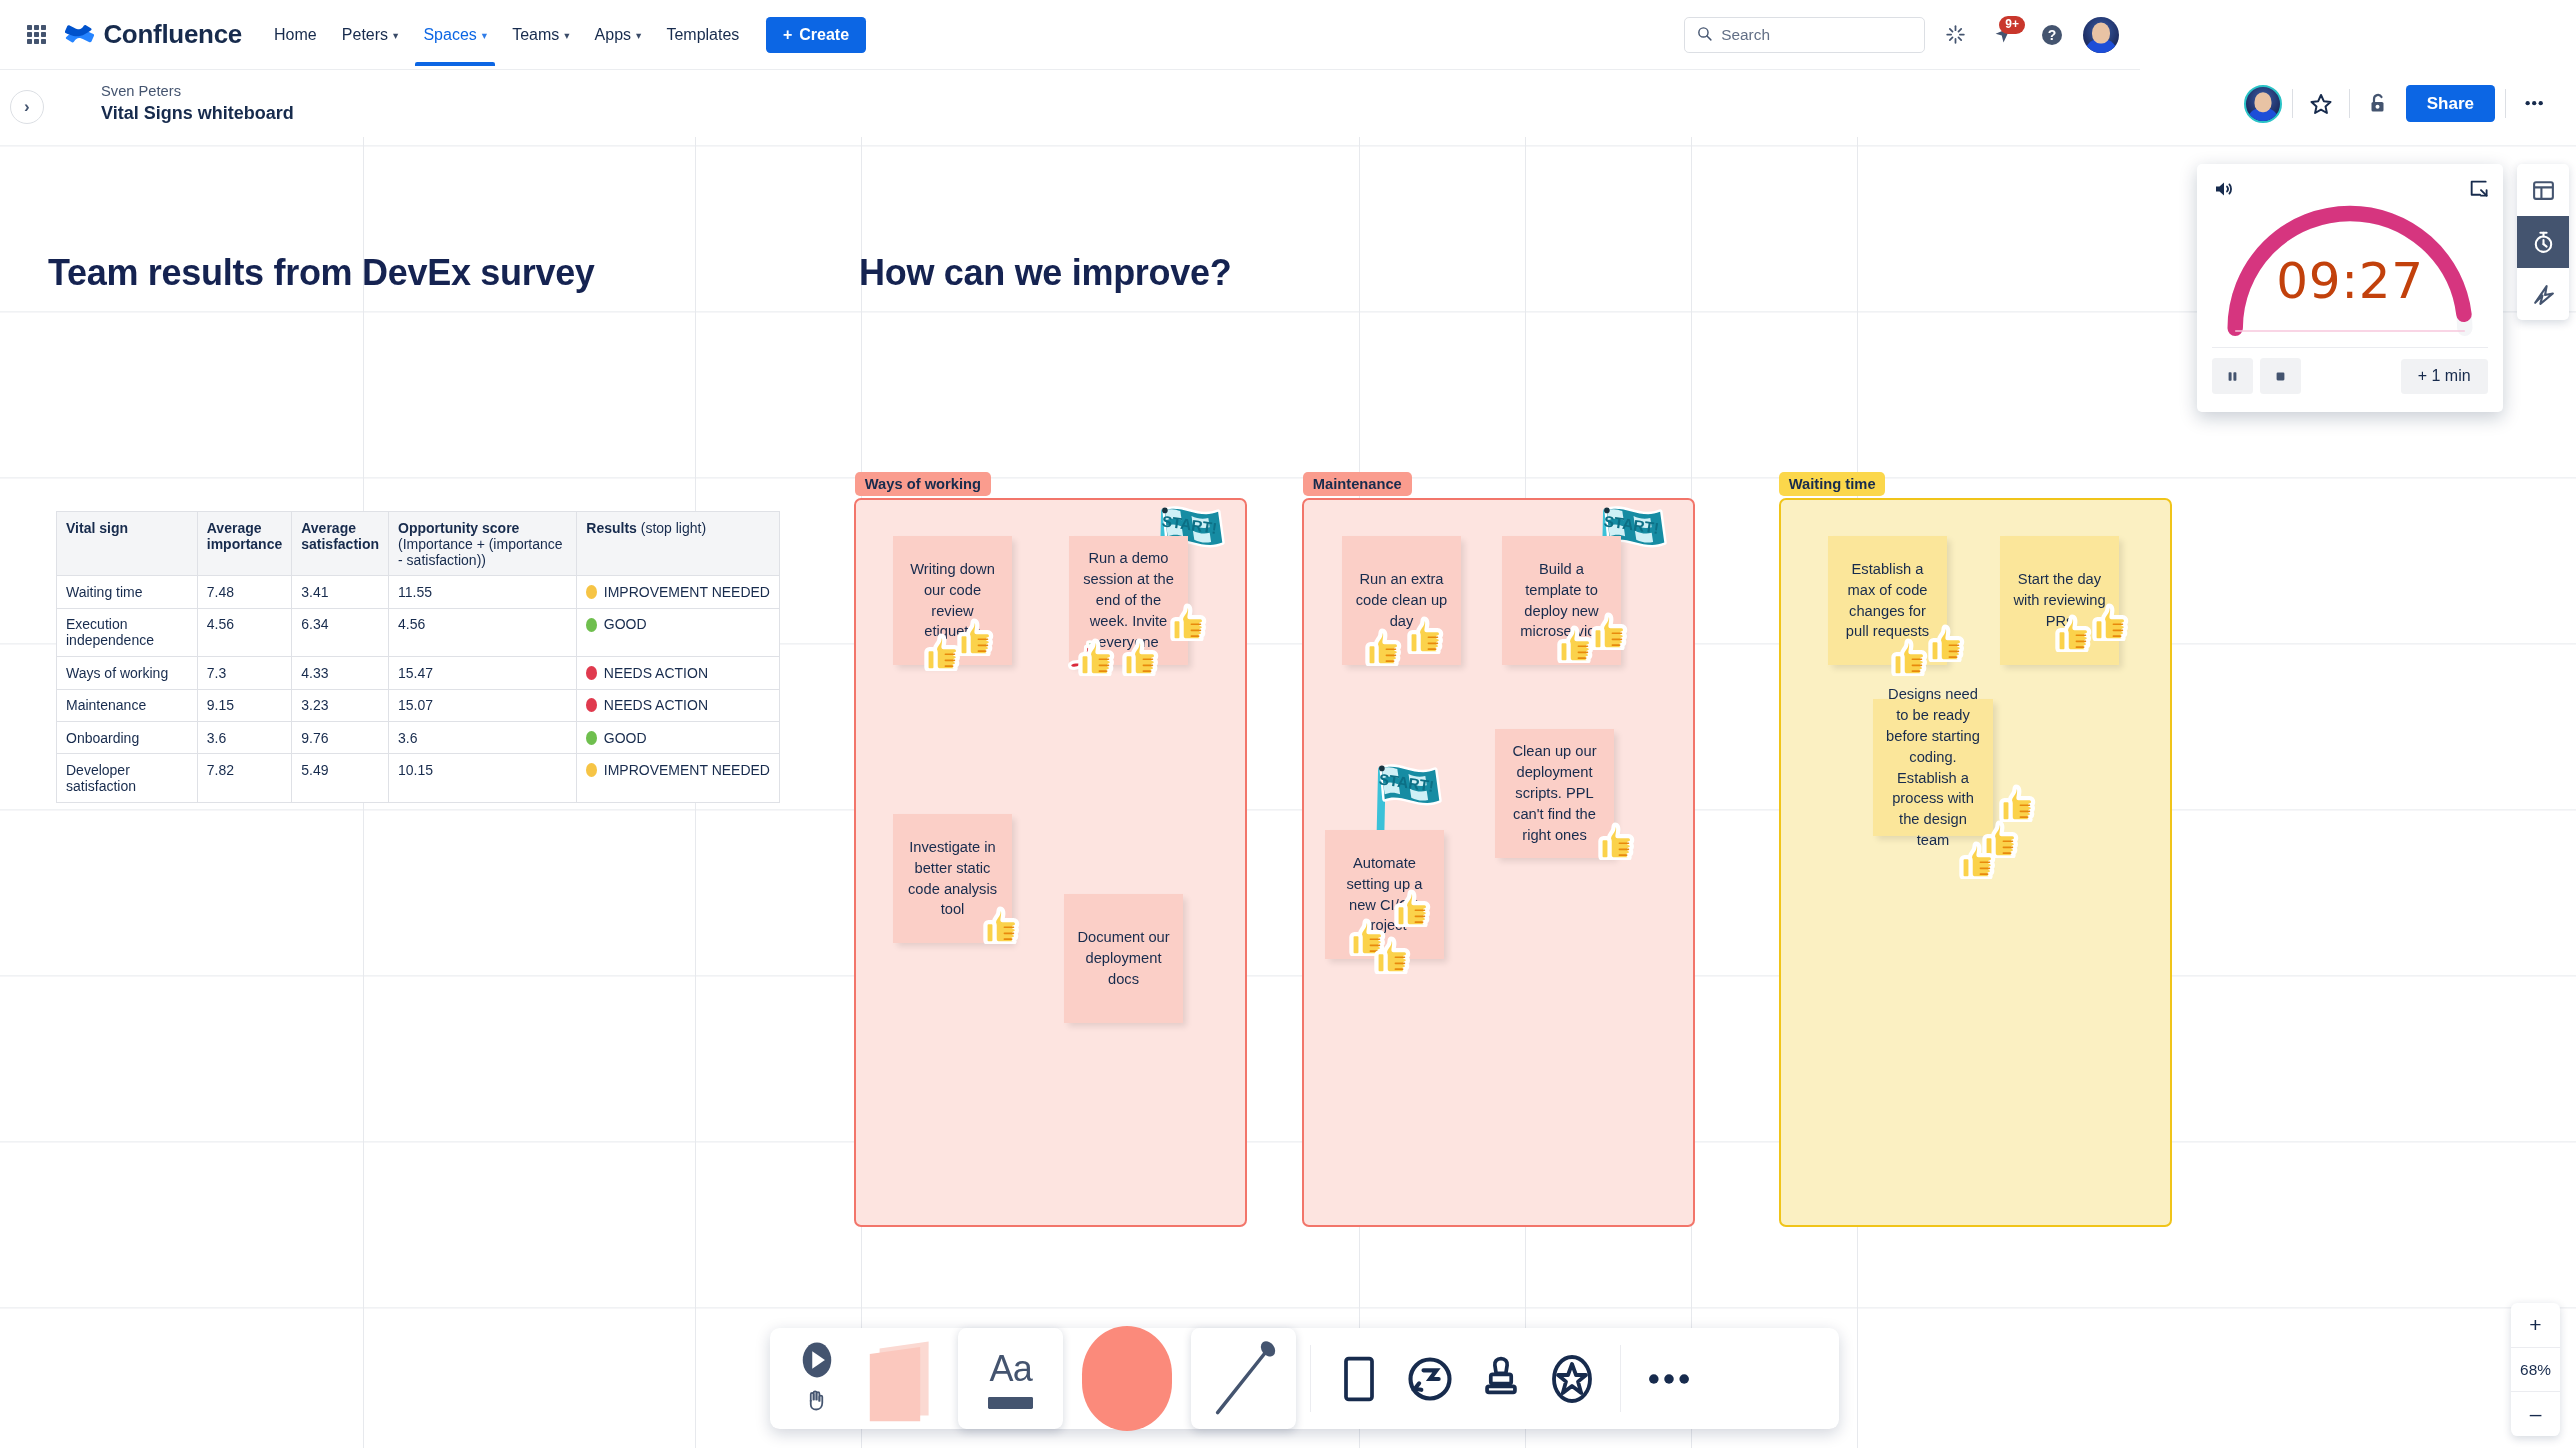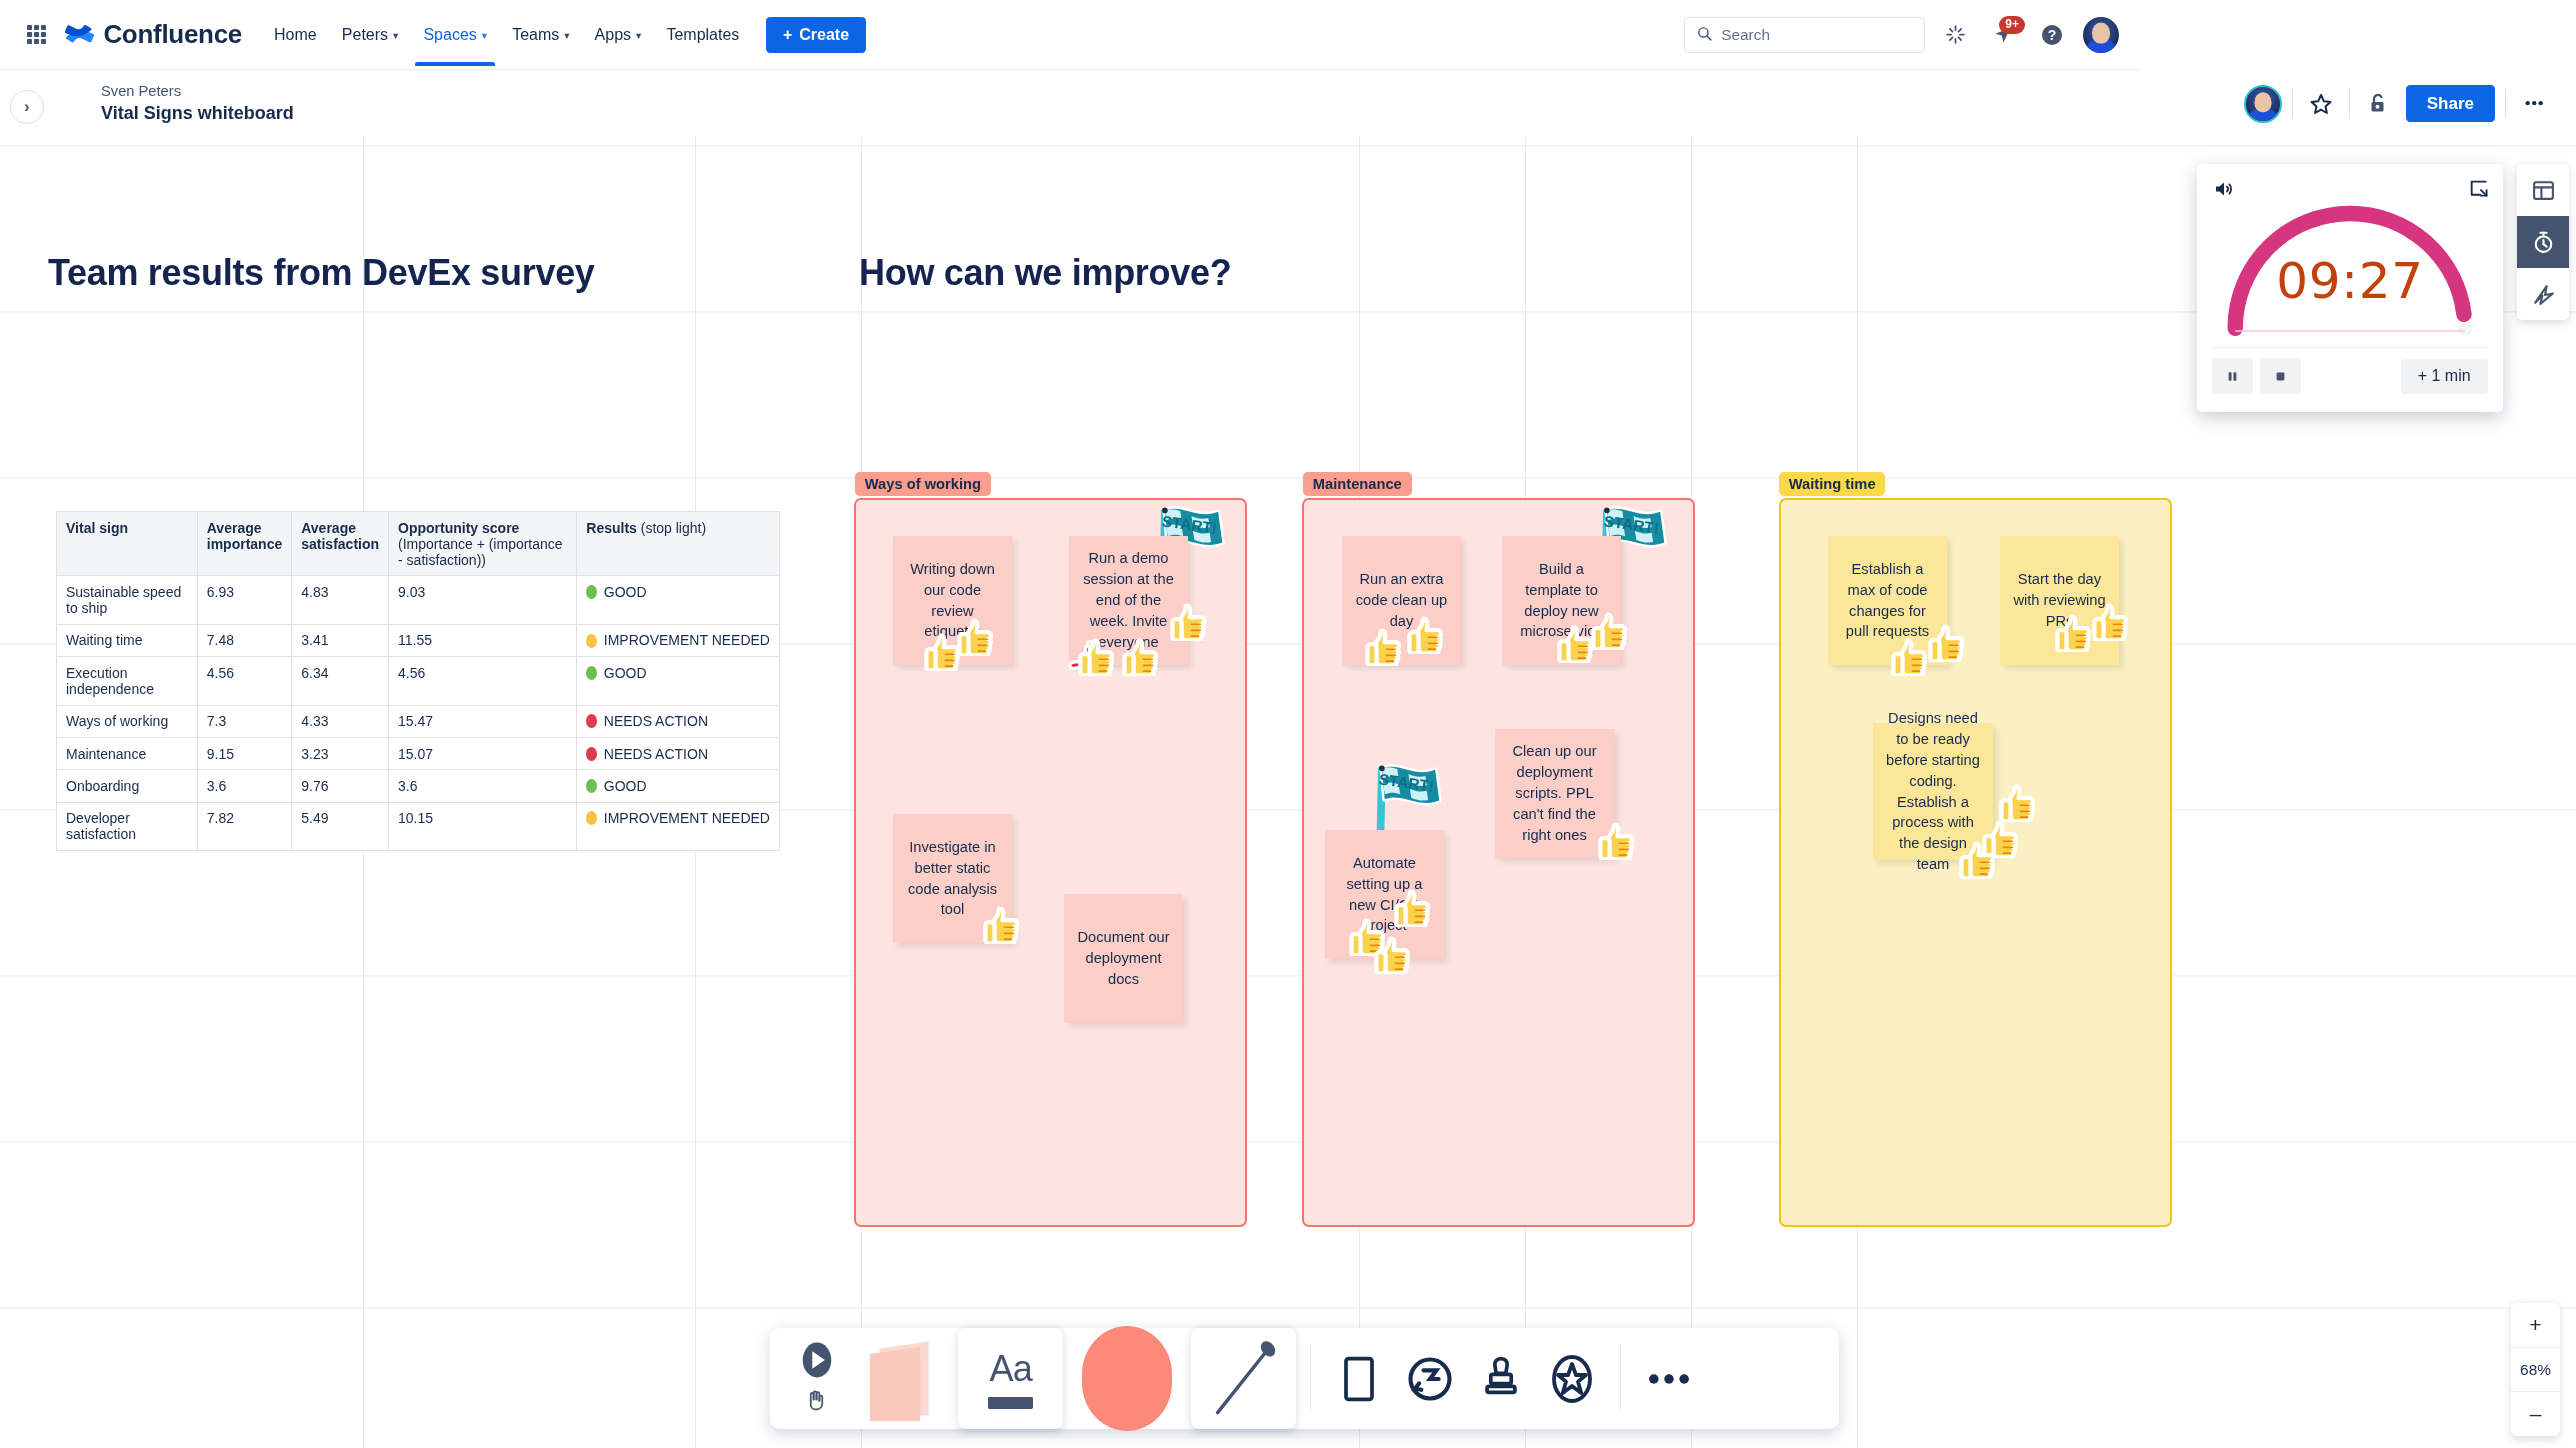--- a/index.html
+++ b/index.html
@@ -382,27 +382,20 @@
           <span>Average importance</span></th>
         <th class="col-sat">
           <span>Average satisfaction</span></th>
         <th class="col-opp">
           <span>Opportunity score</span><span class="sub"> (Importance + (importance - satisfaction))</span></th>
         <th class="col-res">
           <span>Results</span><span class="sub"> (stop light)</span></th>
       </tr>
     </thead>
     <tbody id="table-body">
-        <tr>
-          <td>Sustainable speed to ship</td>
-          <td>6.93</td>
-          <td>4.83</td>
-          <td>9.03</td>
-          <td class="res-cell"><span class="dot" style="background: rgb(111, 191, 78);"></span><span>GOOD</span></td>
-        </tr>
         <tr>
           <td>Waiting time</td>
           <td>7.48</td>
           <td>3.41</td>
           <td>11.55</td>
           <td class="res-cell"><span class="dot" style="background: rgb(246, 196, 69);"></span><span>IMPROVEMENT NEEDED</span></td>
         </tr>
         <tr>
           <td>Execution independence</td>
           <td>4.56</td>
@@ -720,21 +713,21 @@
           <g stroke="#ffffff" stroke-width="7" stroke-linejoin="round" fill="#FBD24B">
             <path d="M18 28 C18 22 23 20 25 14 C26 10 25 6 28 6 C32 6 34 10 33 17 C32.6 20 32 23 32 25 L50 25 C54 25 56 28 56 31 C56 34 54 36 51 36.5 C54 37 55.5 39 55.5 41.5 C55.5 44 54 46 51 46.6 C53.5 47.2 54.5 49 54.5 51 C54.5 54 52.4 55.6 49.8 56 C51.6 57 52 58.6 51.6 60.2 C51 62.4 48.8 63 45 63 L28 63 C22 63 18 60 18 54 Z"></path>
             <rect x="4" y="28" width="15" height="35" rx="5"></rect>
           </g>
           <g fill="none" stroke="#E8890C" stroke-width="2.6" stroke-linecap="round">
             <path d="M35 36.5 H50"></path>
             <path d="M35 46.5 H50"></path>
             <path d="M35 56 H47"></path>
           </g>
         </svg></span>
-      <div class="sticky" style="left: 1873px; top: 586px; width: 120px; height: 137px; background: rgb(251, 230, 154);">
+      <div class="sticky" style="left: 1873px; top: 562px; width: 120px; height: 137px; background: rgb(251, 230, 154);">
         <span>Designs need to be ready before starting coding. Establish a process with the design team</span>
       </div>
       <span class="emoji thumb" style="left: 1999px; top: 646px;"><svg viewBox="0 0 64 64" width="39" height="39">
           <g stroke="#ffffff" stroke-width="7" stroke-linejoin="round" fill="#FBD24B">
             <path d="M18 28 C18 22 23 20 25 14 C26 10 25 6 28 6 C32 6 34 10 33 17 C32.6 20 32 23 32 25 L50 25 C54 25 56 28 56 31 C56 34 54 36 51 36.5 C54 37 55.5 39 55.5 41.5 C55.5 44 54 46 51 46.6 C53.5 47.2 54.5 49 54.5 51 C54.5 54 52.4 55.6 49.8 56 C51.6 57 52 58.6 51.6 60.2 C51 62.4 48.8 63 45 63 L28 63 C22 63 18 60 18 54 Z"></path>
             <rect x="4" y="28" width="15" height="35" rx="5"></rect>
           </g>
           <g fill="none" stroke="#E8890C" stroke-width="2.6" stroke-linecap="round">
             <path d="M35 36.5 H50"></path>
             <path d="M35 46.5 H50"></path>

